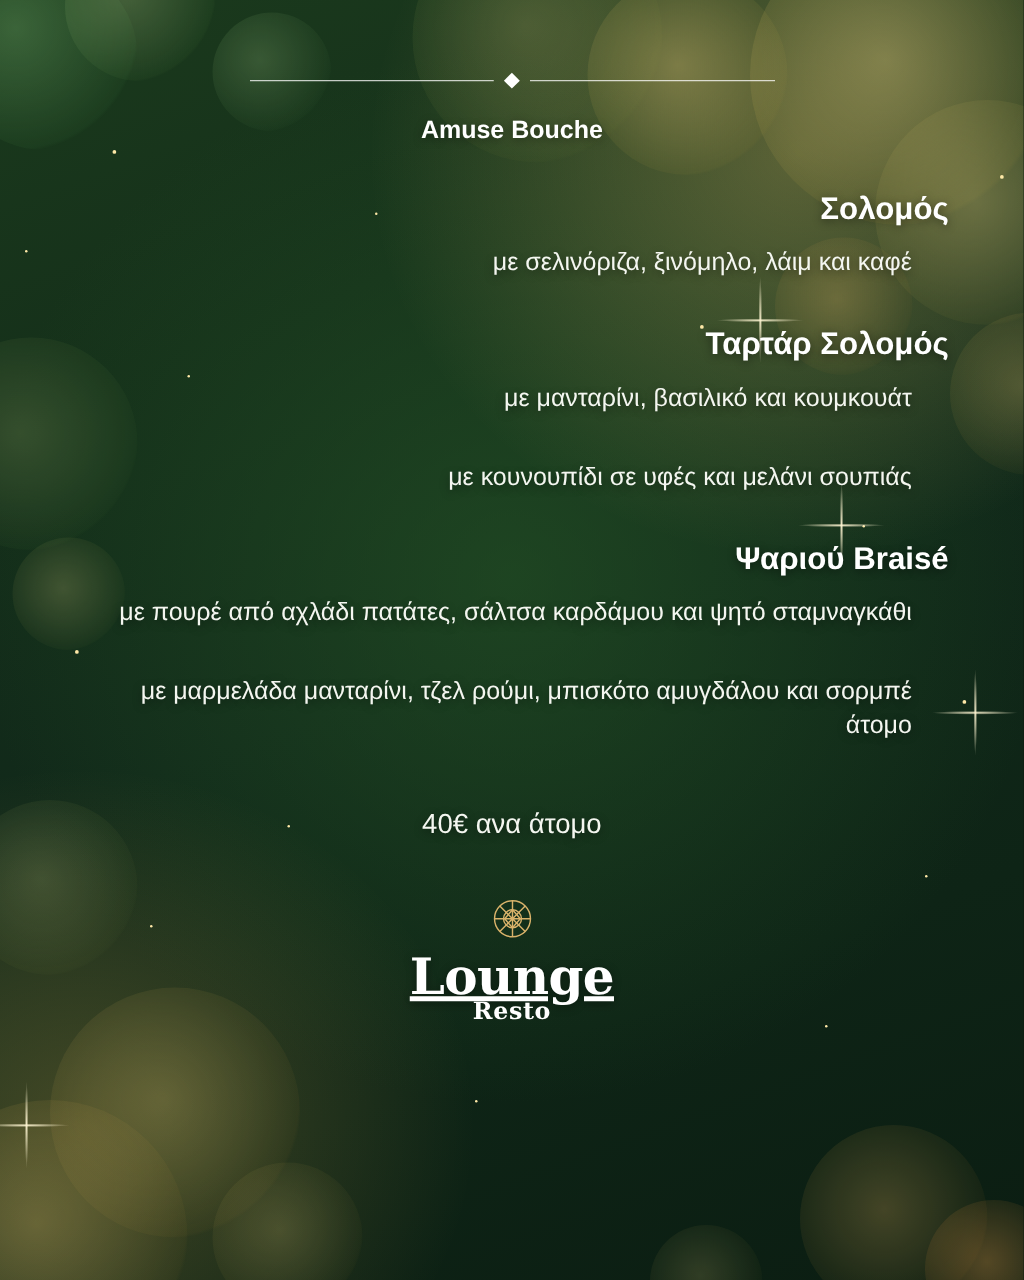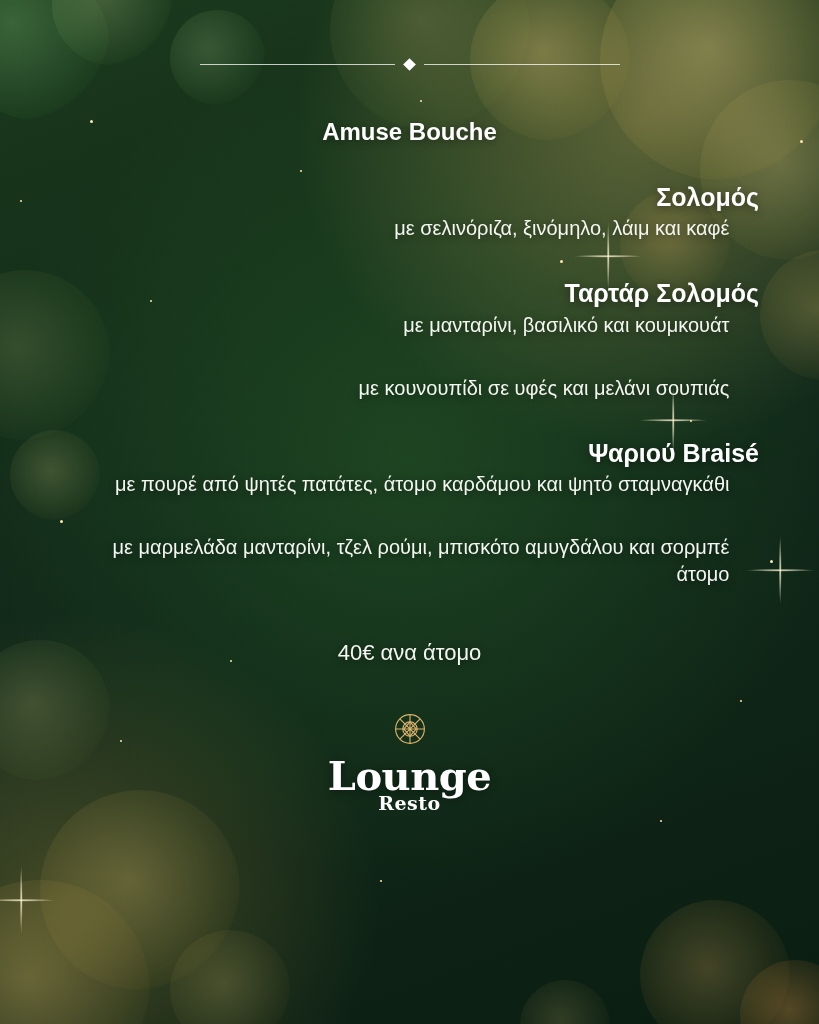--- a/index.html
+++ b/index.html
@@ -90,42 +90,42 @@
     background: #ffffff;
   }
   .date {
     font-size: 25px;
     margin-top: 52px;
     color: #f2f4ee;
     font-weight: 400;
     text-shadow: 0 2px 8px rgba(0,0,0,0.4);
   }
   .amuse {
-    font-size: 24px;
-    font-weight: bold;
-    margin-top: 49px;
+    font-size: 20px;
+    font-weight: bold;
+    margin-top: 24px;
     color: #ffffff;
     text-shadow: 0 2px 8px rgba(0,0,0,0.4);
   }
   .course {
     margin-top: 36px;
     text-align: right;
   }
   .course-name {
     font-size: 25px;
     font-weight: bold;
     color: #ffffff;
     text-shadow: 0 2px 8px rgba(0,0,0,0.45);
     line-height: 1.25;
   }
   .course-desc {
     font-size: 20px;
     font-weight: 400;
     color: #f4f6f0;
-    margin-top: 2px;
+    margin-top: 14px;
     line-height: 1.35;
     max-width: 640px;
     margin-left: auto;
     margin-right: auto;
     text-shadow: 0 2px 8px rgba(0,0,0,0.4);
   }
   .price {
     font-size: 22px;
     margin-top: 52px;
     color: #f4f6f0;
@@ -144,20 +144,21 @@
   }
   .logo-name {
     font-family: "DejaVu Serif", serif;
     font-size: 40px;
     font-weight: bold;
     letter-spacing: -0.5px;
     color: #ffffff;
     line-height: 1;
     margin-top: 2px;
     text-shadow: 0 2px 8px rgba(0,0,0,0.4);
+    text-decoration: underline;
   }
   .logo-sub {
     font-family: "DejaVu Serif", serif;
     font-size: 19px;
     font-weight: bold;
     color: #ffffff;
     letter-spacing: 0.5px;
     margin-top: -6px;
   }
 </style>
@@ -229,21 +230,21 @@
       <div class="course-name">Ταρτάρ Σολομός</div>
       <div class="course-desc">με μανταρίνι, βασιλικό και κουμκουάτ</div>
     </div>
 
     <div class="course">
       <div class="course-desc">με κουνουπίδι σε υφές και μελάνι σουπιάς</div>
     </div>
 
     <div class="course">
       <div class="course-name">Ψαριού Braisé</div>
-      <div class="course-desc">με πουρέ από ψητές πατάτες, άτομο καρδάμου και ψητό σταμναγκάθι</div>
+      <div class="course-desc">με πουρέ από αχλάδι πατάτες, σάλτσα καρδάμου και ψητό σταμναγκάθι</div>
     </div>
 
     <div class="course">
       <div class="course-desc">με μαρμελάδα μανταρίνι, τζελ ρούμι,  μπισκότο αμυγδάλου και σορμπέ άτομο</div>
     </div>
 
     <div class="price">40€ ανα άτομο</div>
 
     <div class="logo-block">
       <svg class="logo-mark" viewBox="0 0 48 48">

